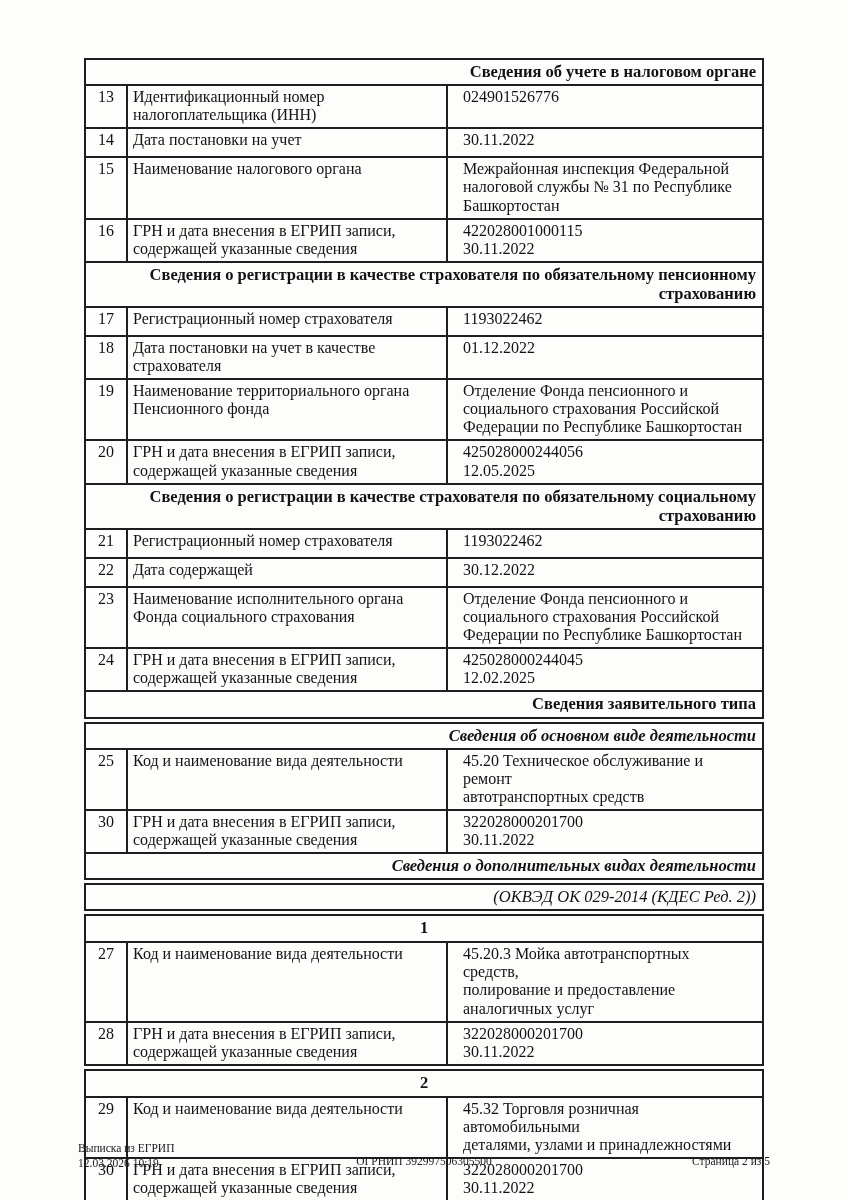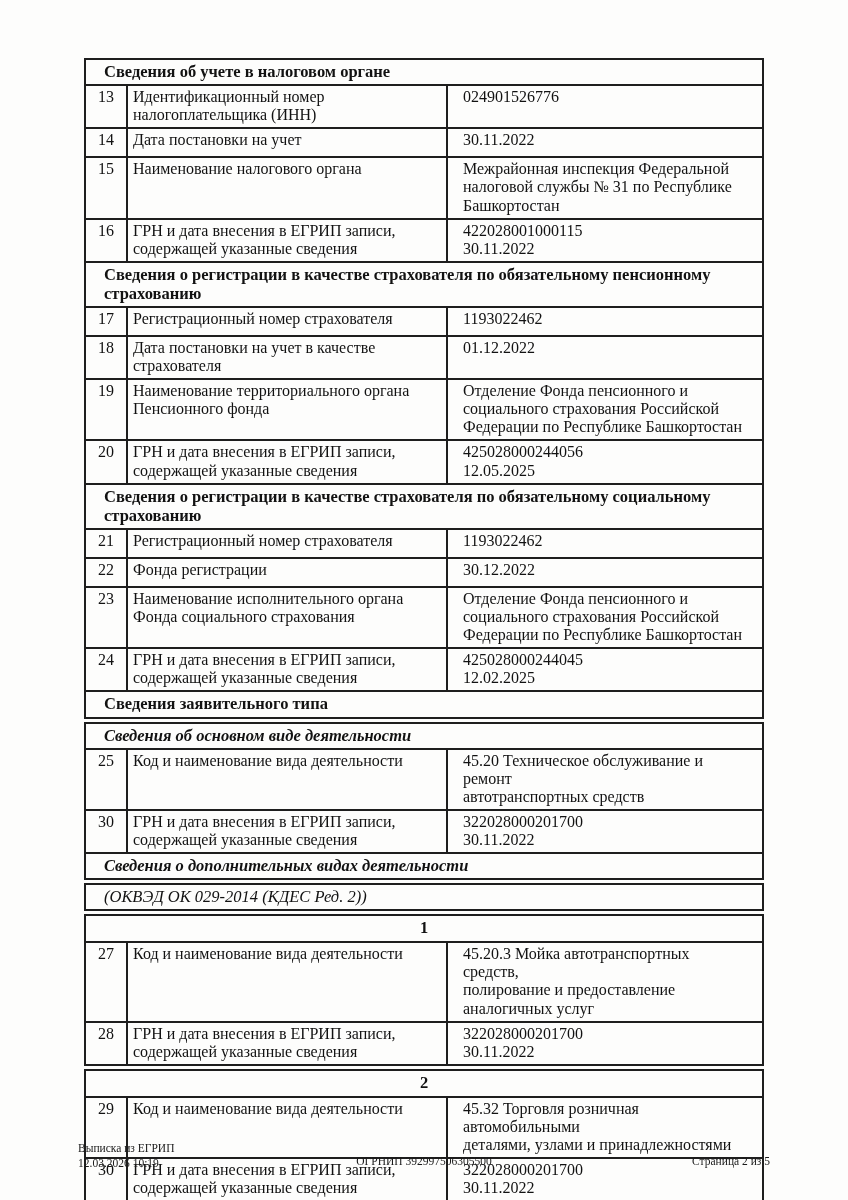--- a/index.html
+++ b/index.html
@@ -21,21 +21,21 @@
     width: 680px;
   }
   .block {
     border: 2px solid #1e1e1e;
     margin-top: -2px;
     background: #fdfdfc;
     box-sizing: border-box;
   }
   .block.gap { margin-top: 3px; }
   .hrow {
-    text-align: left;
+    text-align: right;
     font-weight: bold;
     font-size: 16.5px;
     line-height: 1.16;
     padding: 2px 6px 3px;
     white-space: pre-line;
     margin-left: 12px;
   }
   .hrow .sub {
     display: block;
     font-weight: normal;
@@ -153,21 +153,21 @@
     <div class="block">
       <div class="hrow">Сведения о регистрации в качестве страхователя по обязательному социальному
 страхованию</div>
       <div class="trow">
         <div class="c-num">21</div>
         <div class="c-label">Регистрационный номер страхователя</div>
         <div class="c-value">1193022462</div>
       </div>
       <div class="trow">
         <div class="c-num">22</div>
-        <div class="c-label">Фонда регистрации</div>
+        <div class="c-label">Дата содержащей</div>
         <div class="c-value">30.12.2022</div>
       </div>
       <div class="trow">
         <div class="c-num">23</div>
         <div class="c-label">Наименование исполнительного органа
 Фонда социального страхования</div>
         <div class="c-value">Отделение Фонда пенсионного и
 социального страхования Российской
 Федерации по Республике Башкортостан</div>
       </div>

